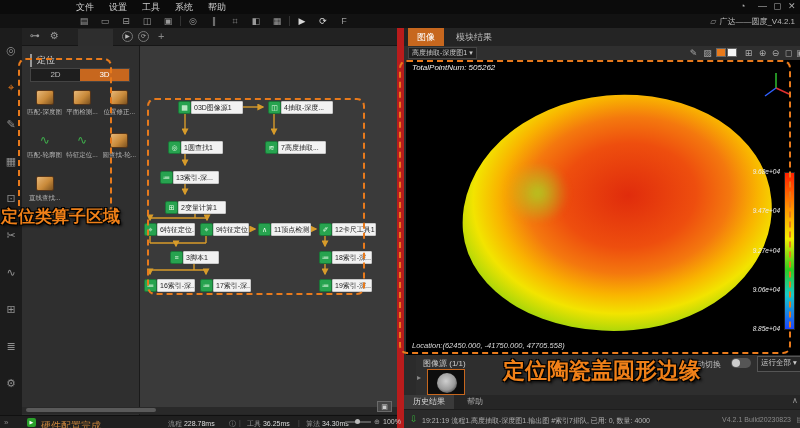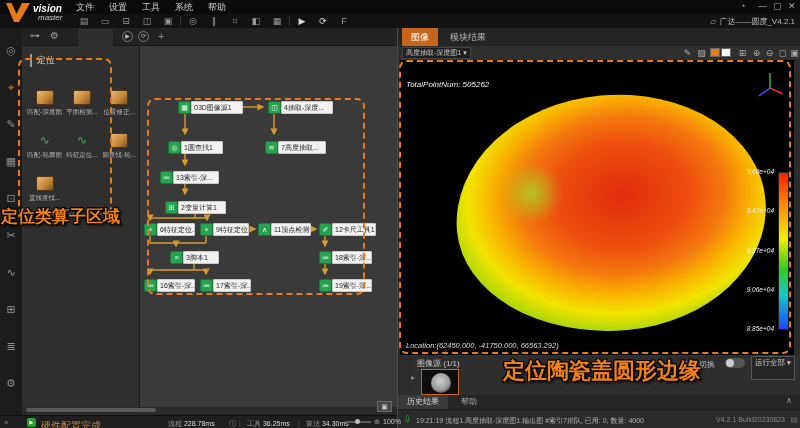--- a/index.html
+++ b/index.html
@@ -56,31 +56,31 @@
   .hscroll { position:absolute; left:22px; top:407px; width:375px; height:7px; background:#292929; }
   .hthumb { position:absolute; left:4px; top:1px; width:130px; height:4px; background:#5a5a5a; border-radius:2px; }
   .ovbtn { position:absolute; left:377px; top:401px; width:15px; height:11px; background:#454545; border:1px solid #6a6a6a; color:#ccc; font-size:7px; line-height:9px; text-align:center; }
 
   
   .dash { position:absolute; border:2px dashed #e87a1c; border-radius:8px; pointer-events:none; z-index:8; }
   .anno { position:absolute; z-index:9; color:#f08018; font-weight:bold;
           text-shadow:-1px -1px 0 #000, 1px -1px 0 #000, -1px 1px 0 #000, 1px 1px 0 #000, 2px 2px 3px #000; }
 
   
-  .rpanel { position:absolute; left:397px; top:28px; width:403px; height:400px; background:#2b2b2b; border-left:1px solid #b91c1c; }
+  .rpanel { position:absolute; left:397px; top:28px; width:403px; height:400px; background:#2b2b2b; border-left:7px solid #b91c1c; }
   .rtabs { position:absolute; left:0; top:0; width:403px; height:18px; background:#242424; }
   .rtab { position:absolute; top:0; height:18px; font-size:9px; line-height:18px; text-align:center; color:#bbb; }
   .rtab.active { background:#c7671e; color:#fff; }
   .viewbar { position:absolute; left:0; top:18px; width:403px; height:14px; background:#2f2f2f; }
   .srcsel { position:absolute; left:4px; top:1px; height:12px; background:#1f1f1f; border:1px solid #454545; color:#ccc; font-size:7px; line-height:10px; padding:0 3px; }
   .vbi { position:absolute; top:1px; width:13px; height:12px; color:#aaa; font-size:9px; line-height:12px; text-align:center; }
   .swatch { position:absolute; top:2px; width:10px; height:9px; border:1px solid #666; }
 
   .viewport { position:absolute; left:2px; top:32px; width:394px; height:295px; background:#000; overflow:hidden; }
-  .tpn { position:absolute; left:6px; top:20px; color:#eee; font-size:8px; font-style:italic;text-align:right; }
+  .tpn { position:absolute; left:6px; top:3px; color:#eee; font-size:8px; font-style:italic;text-align:right; }
   .loc { position:absolute; left:6px; top:281px; color:#ddd; font-size:7.5px; font-style:italic; }
   .blob { position:absolute; left:56px; top:35px; width:310px; height:236px;
           border-radius:50% 50% 48% 52% / 52% 50% 50% 48%; transform:rotate(-5deg);
           background:radial-gradient(ellipse 100% 100% at 54% 43%,
             #e02c0c 0%, #ee4e0e 22%, #f4780e 33%, #f9b400 42%, #f2e400 50%,
             #a8d60a 58%, #3fc426 66%, #17c389 75%, #12b9d2 82%, #1f6ae0 89%,
             #1730a8 95%, rgba(8,12,48,0.55) 100%); }
   .gspot { position:absolute; left:96px; top:105px; width:72px; height:56px; border-radius:50%;
            background:radial-gradient(circle, rgba(168,214,36,0.85) 0%, rgba(168,214,36,0) 68%);
            filter:blur(3px); }
@@ -92,21 +92,21 @@
 
   .inforow { position:absolute; left:12px; top:327px; width:403px; height:40px; background:#2e2e2e; }
   .isrc { position:absolute; left:7px; top:3px; color:#ccc; font-size:8px; }
   .thumbarrow { position:absolute; left:1px; top:18px; color:#888; font-size:8px; }
   .thumb { position:absolute; left:11px; top:14px; width:38px; height:26px; background:#0d0d0d; border:1px solid #c7671e; }
   .thumbimg { position:absolute; left:9px; top:3px; width:20px; height:20px; border-radius:50%;
               background:radial-gradient(circle at 45% 40%, #cfcfcf 0%, #9a9a9a 55%, #3a3a3a 85%, #111 100%); }
   .autolabel { position:absolute; left:273px; top:4px; color:#bbb; font-size:8px; }
   .toggle { position:absolute; left:315px; top:3px; width:20px; height:10px; background:#555; border-radius:5px; }
   .knob { position:absolute; left:1px; top:1px; width:8px; height:8px; background:#ccc; border-radius:50%; }
-  .runsel { position:absolute; left:341px; top:1px; height:24px; background:#262626; border:1px solid #555; color:#ccc; font-size:7.5px; line-height:11px; padding:0 3px; }
+  .runsel { position:absolute; left:341px; top:1px; height:16px; background:#262626; border:1px solid #555; color:#ccc; font-size:7.5px; line-height:11px; padding:0 3px; }
   .collapsev { position:absolute; left:389px; top:2px; color:#999; font-size:9px; }
 
   .histtabs { position:absolute; left:0; top:367px; width:403px; height:14px; background:#262626; }
   .htab { position:absolute; top:0; height:14px; font-size:8px; line-height:14px; text-align:center; color:#aaa; }
   .htab.active { background:#3a3a3a; color:#ddd; }
   .hchev { position:absolute; left:388px; top:1px; color:#999; font-size:8px; }
   .logrow { position:absolute; left:0; top:381px; width:403px; height:19px; background:#2a2a2a; border-top:1px solid #1d1d1d; }
   .logico { position:absolute; left:6px; top:4px; color:#35b43a; font-size:9px; }
   .logtext { position:absolute; left:18px; top:6px; color:#b3b3b3; font-size:7px; white-space:nowrap; }
   .ver { position:absolute; right:16px; top:6px; color:#8a8a8a; font-size:7px; }
@@ -127,27 +127,20 @@
   .sb-zoom { position:absolute; left:383px; top:418px; color:#ccc; font-size:7px; z-index:3; }
 </style>
 </head>
 <body>
 
 <div class="app">
 
   <div class="titlebar"></div>
   <div class="toolbar-row"></div>
 
-  <div class="logo">
-    <svg class="logo-mark" width="26" height="24" viewBox="0 0 26 24">
-      <path d="M1,2 L9,21 L14,21 L25,2 L17,2 L11.5,13 L6.5,2 Z" fill="#e87a1c"></path>
-    </svg>
-    <span class="logo-t1">vision</span>
-    <span class="logo-t2">master</span>
-  </div>
 
   <span class="menu" style="left:76px">文件</span>
   <span class="menu" style="left:109px">设置</span>
   <span class="menu" style="left:142px">工具</span>
   <span class="menu" style="left:175px">系统</span>
   <span class="menu" style="left:208px">帮助</span>
 
   <span class="winbtn" style="left:740px">◔</span>
   <span class="winbtn" style="left:758px">—</span>
   <span class="winbtn" style="left:773px">▢</span>
@@ -190,20 +183,24 @@
     <span class="fi" style="left:8px">⊶</span>
     <span class="fi" style="left:28px">⚙</span>
     <span class="flowtab">流程1</span>
     <span class="circbtn" style="left:100px">▶</span>
     <span class="circbtn" style="left:116px">⟳</span>
     <span class="addtab">+</span>
   </div>
 
   <div class="oppanel">
     <div class="ophead">定位</div>
+    <div class="optabs">
+      <div class="optab">2D</div>
+      <div class="optab active">3D</div>
+    </div>
     <div class="opgrid">
       <div class="opitem">
         <div class="op-doc"></div>
         <span class="oplabel">匹配-深度图</span>
       </div>
       <div class="opitem">
         <div class="op-doc"></div>
         <span class="oplabel">平面检测...</span>
       </div>
       <div class="opitem">
@@ -356,21 +353,21 @@
         <line x1="17" y1="18" x2="6" y2="26" stroke="#3060ff" stroke-width="1.5"></line>
       </svg>
       <div class="cbar"></div>
       <div class="cticks">
         <span class="ctick">9.68e+04</span>
         <span class="ctick">9.47e+04</span>
         <span class="ctick">9.27e+04</span>
         <span class="ctick">9.06e+04</span>
         <span class="ctick">8.85e+04</span>
       </div>
-      <span class="loc">Location:(62450.000, -41750.000, 66563.292)</span>
+      <span class="loc">Location:(62450.000, -41750.000, 47705.558)</span>
     </div>
 
     <div class="inforow">
       <span class="isrc">图像源 (1/1)</span>
       <span class="thumbarrow">▸</span>
       <div class="thumb">
         <div class="thumbimg"></div>
       </div>
       <span class="autolabel">自动切换</span>
       <div class="toggle">

